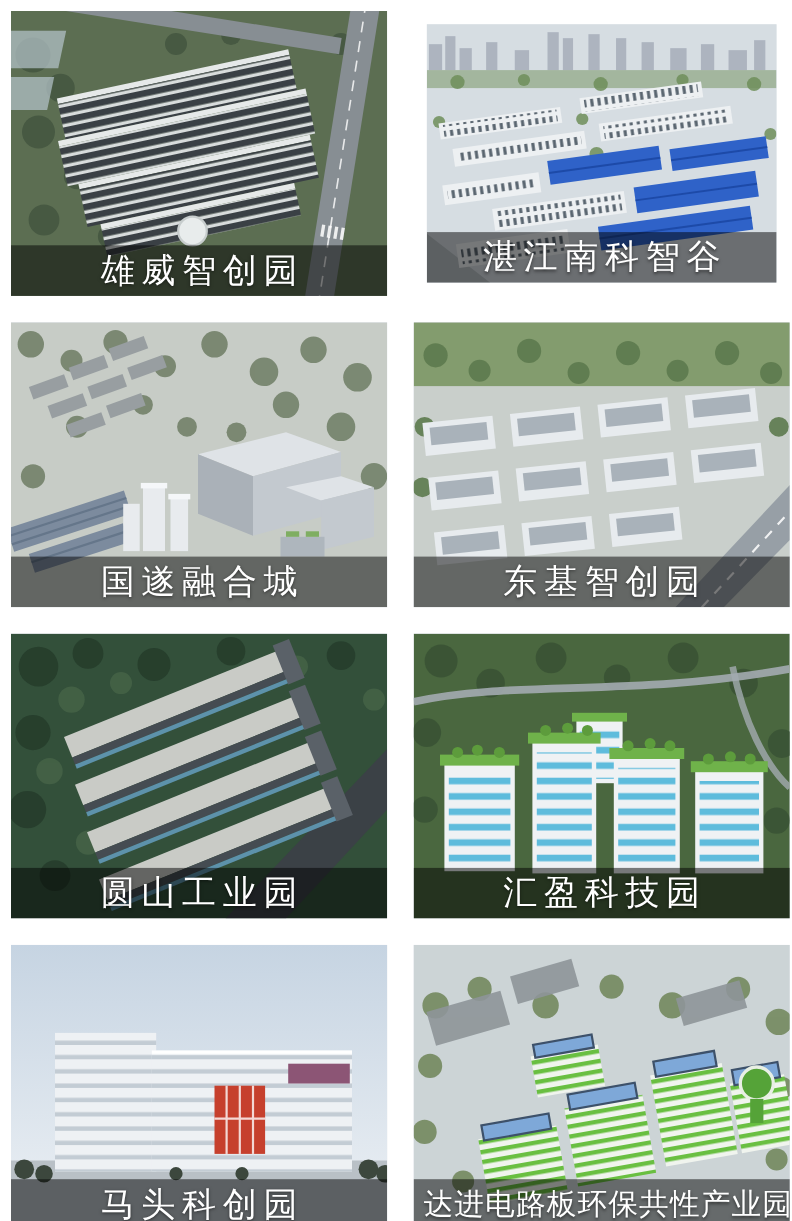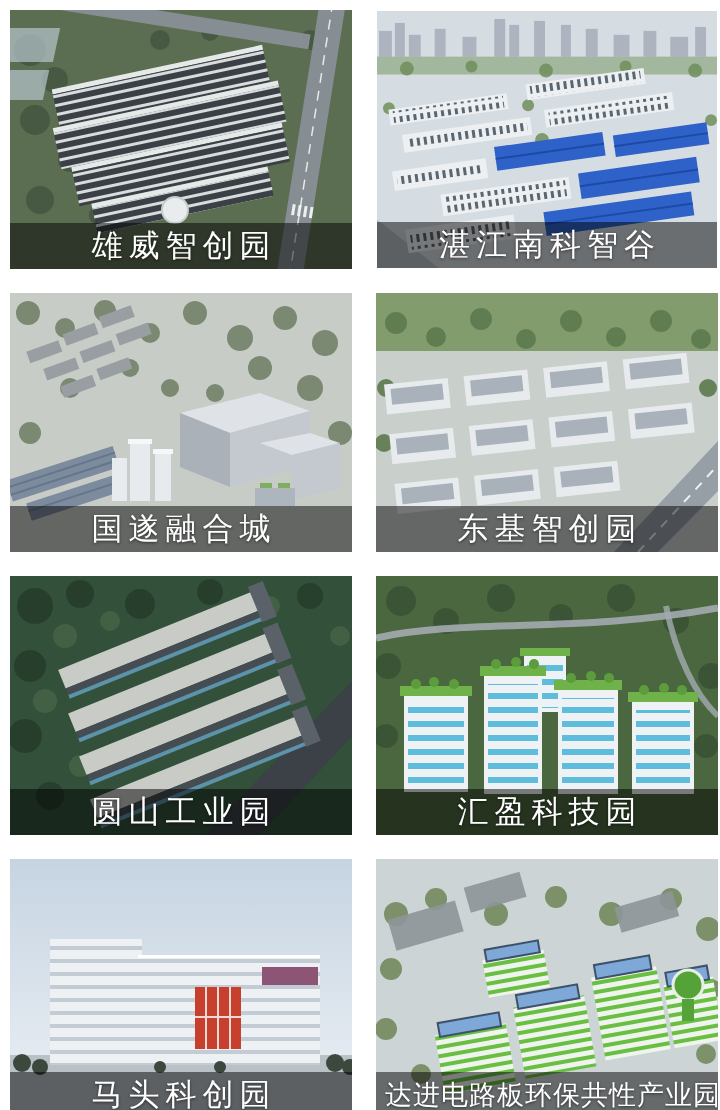--- a/index.html
+++ b/index.html
@@ -67,21 +67,21 @@
       <g fill="#ffffff" opacity="0.85" transform="rotate(9 295 200)">
         <rect x="282" y="196" width="3" height="11"></rect>
           <rect x="288" y="196" width="3" height="11"></rect>
         <rect x="294" y="196" width="3" height="11"></rect>
           <rect x="300" y="196" width="3" height="11"></rect>
       </g>
     </svg>
     <figcaption class="caption">雄威智创园</figcaption>
   </figure>
 
-  <figure class="tile" style="margin: 1px; --haze: #d6dde2; --city: #a9b0bc; --trees: #6f8f5a; --bld: #edf0f2; --win: #5a6670; --roof: #2f62c8; --road: #b9c0c5;">
+  <figure class="tile" style="margin: 12px; --haze: #d6dde2; --city: #a9b0bc; --trees: #6f8f5a; --bld: #edf0f2; --win: #5a6670; --roof: #2f62c8; --road: #b9c0c5;">
     <svg class="scene" viewBox="0 0 342 259" preserveAspectRatio="none">
       <defs>
           <pattern id="t2w" patternUnits="userSpaceOnUse" width="7" height="12">
         <rect x="2" y="2" width="3" height="8" fill="var(--win)"></rect>
       </pattern>
         </defs>
       <rect width="342" height="259" fill="var(--haze)"></rect>
       <g fill="var(--city)" opacity="0.9">
         <rect x="2" y="20" width="13" height="26"></rect>
           <rect x="18" y="12" width="10" height="34"></rect>

